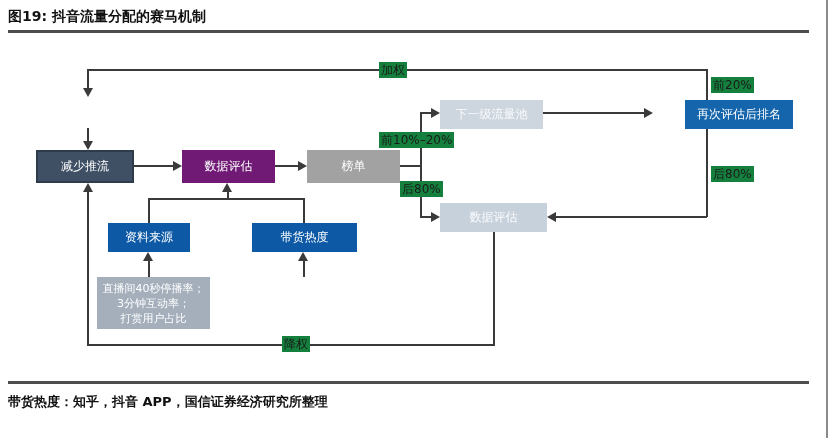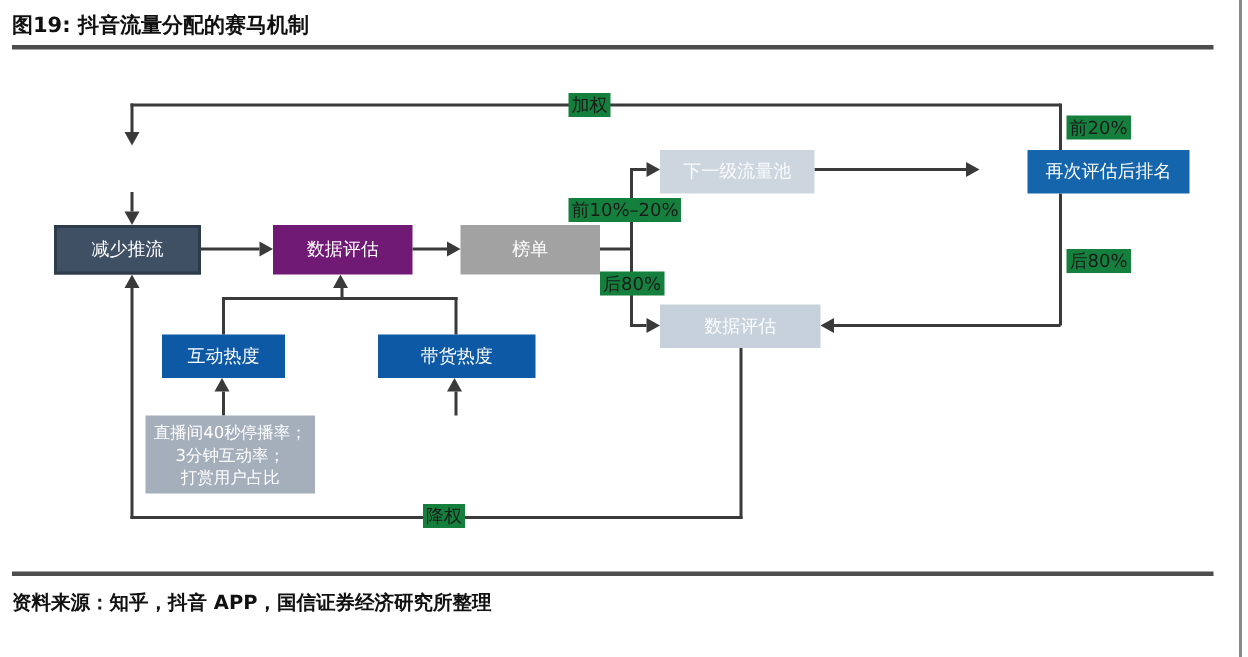--- a/index.html
+++ b/index.html
@@ -97,25 +97,25 @@
   <div class="elab" style="left:400px;top:181px;">后80%</div>
   <div class="elab" style="left:711px;top:166px;">后80%</div>
   <div class="elab" style="left:249px;top:336px;margin-left:33px;">降权</div>
 
   <div class="node n-initial-push">减少推流</div>
   <div class="node n-data-eval">数据评估</div>
   <div class="node n-ranking">榜单</div>
   <div class="node n-next-pool">下一级流量池</div>
   <div class="node n-re-eval">再次评估后排名</div>
   <div class="node n-reduce-push">数据评估</div>
-  <div class="node n-interact-heat">互动热度</div>
+  <div class="node n-interact-heat">资料来源</div>
   <div class="node n-sales-heat">带货热度</div>
 
   <div class="node n-interact-metrics">
     <span>直播间40秒停播率；</span>
     <span>3分钟互动率；</span>
     <span>打赏用户占比</span>
   </div>
 
   <div class="rule rule-bottom"></div>
-  <div class="fig-source">资料来源：知乎，抖音 APP，国信证券经济研究所整理</div>
+  <div class="fig-source">带货热度：知乎，抖音 APP，国信证券经济研究所整理</div>
 
 </div>
 
 </body></html>

